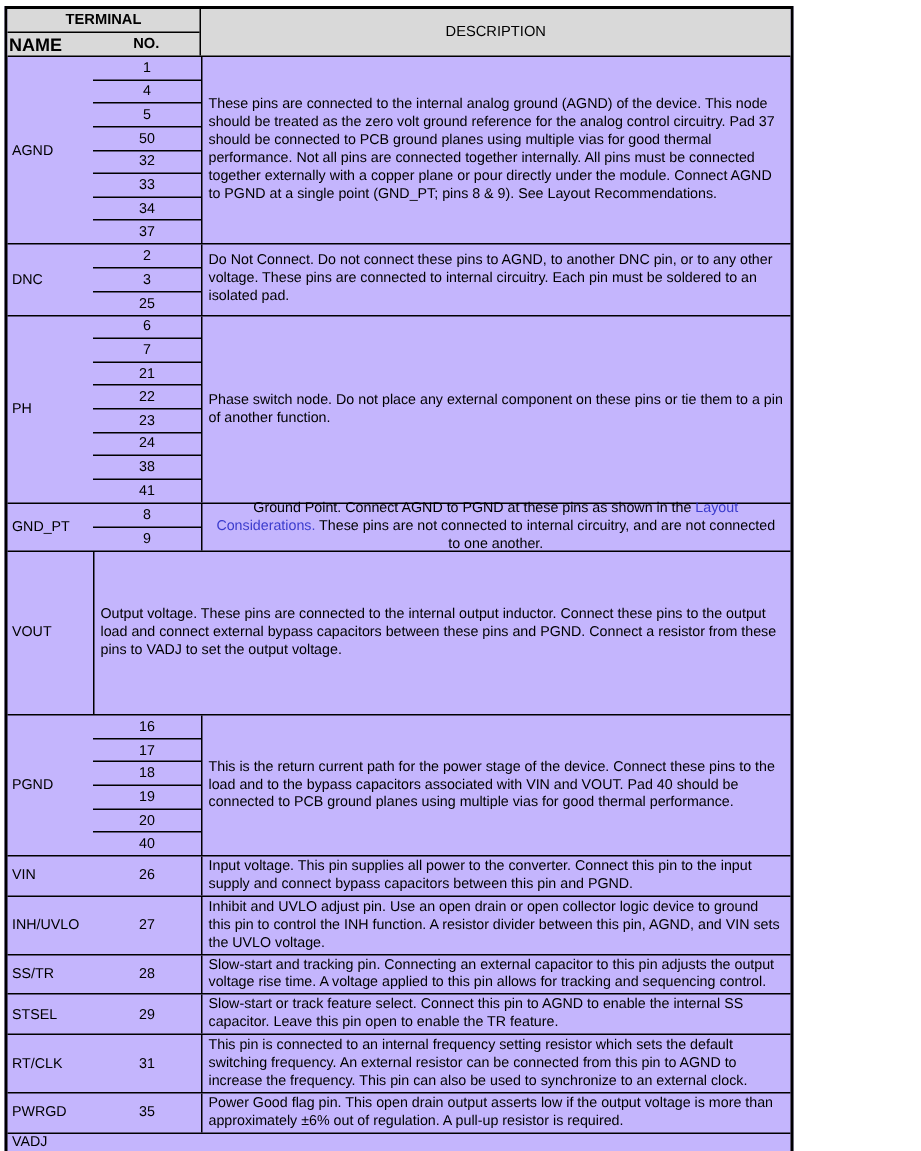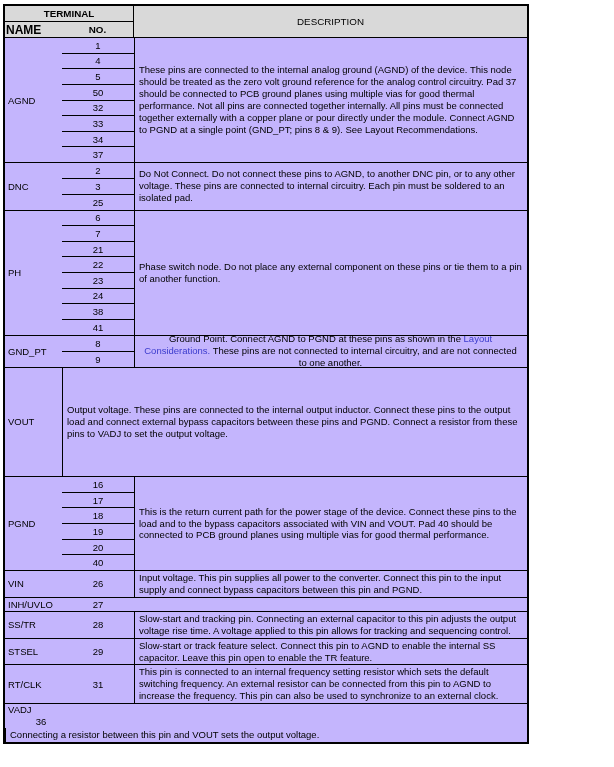--- a/index.html
+++ b/index.html
@@ -190,20 +190,23 @@
         </div>
         <div class="desc-cell">
           <div class="desc-text"><span>Input voltage. This pin supplies all power to the converter. Connect this pin to the input supply and connect bypass capacitors between this pin and PGND.</span></div>
         </div>
       </div>
       <div class="trow">
         <div class="name-cell">INH/UVLO</div>
         <div class="no-cell">
           <div class="pin-cell">27</div>
         </div>
+        <div class="desc-cell">
+          <div class="desc-text"><span>Inhibit and UVLO adjust pin. Use an open drain or open collector logic device to ground this pin to control the INH function. A resistor divider between this pin, AGND, and VIN sets the UVLO voltage.</span></div>
+        </div>
       </div>
       <div class="trow">
         <div class="name-cell">SS/TR</div>
         <div class="no-cell">
           <div class="pin-cell">28</div>
         </div>
         <div class="desc-cell">
           <div class="desc-text"><span>Slow-start and tracking pin. Connecting an external capacitor to this pin adjusts the output voltage rise time. A voltage applied to this pin allows for tracking and sequencing control.</span></div>
         </div>
       </div>
@@ -219,20 +222,29 @@
       <div class="trow">
         <div class="name-cell">RT/CLK</div>
         <div class="no-cell">
           <div class="pin-cell">31</div>
         </div>
         <div class="desc-cell">
           <div class="desc-text"><span>This pin is connected to an internal frequency setting resistor which sets the default switching frequency. An external resistor can be connected from this pin to AGND to increase the frequency. This pin can also be used to synchronize to an external clock.</span></div>
         </div>
       </div>
       <div class="trow">
+        <div class="name-cell">PWRGD</div>
+        <div class="no-cell">
+          <div class="pin-cell">35</div>
+        </div>
+        <div class="desc-cell">
+          <div class="desc-text"><span>Power Good flag pin. This open drain output asserts low if the output voltage is more than approximately ±6% out of regulation. A pull-up resistor is required.</span></div>
+        </div>
+      </div>
+      <div class="trow">
         <div class="name-cell">VADJ</div>
         <div class="no-cell">
           <div class="pin-cell">36</div>
         </div>
         <div class="desc-cell">
           <div class="desc-text"><span>Connecting a resistor between this pin and VOUT sets the output voltage.</span></div>
         </div>
       </div>
     </div>
 

